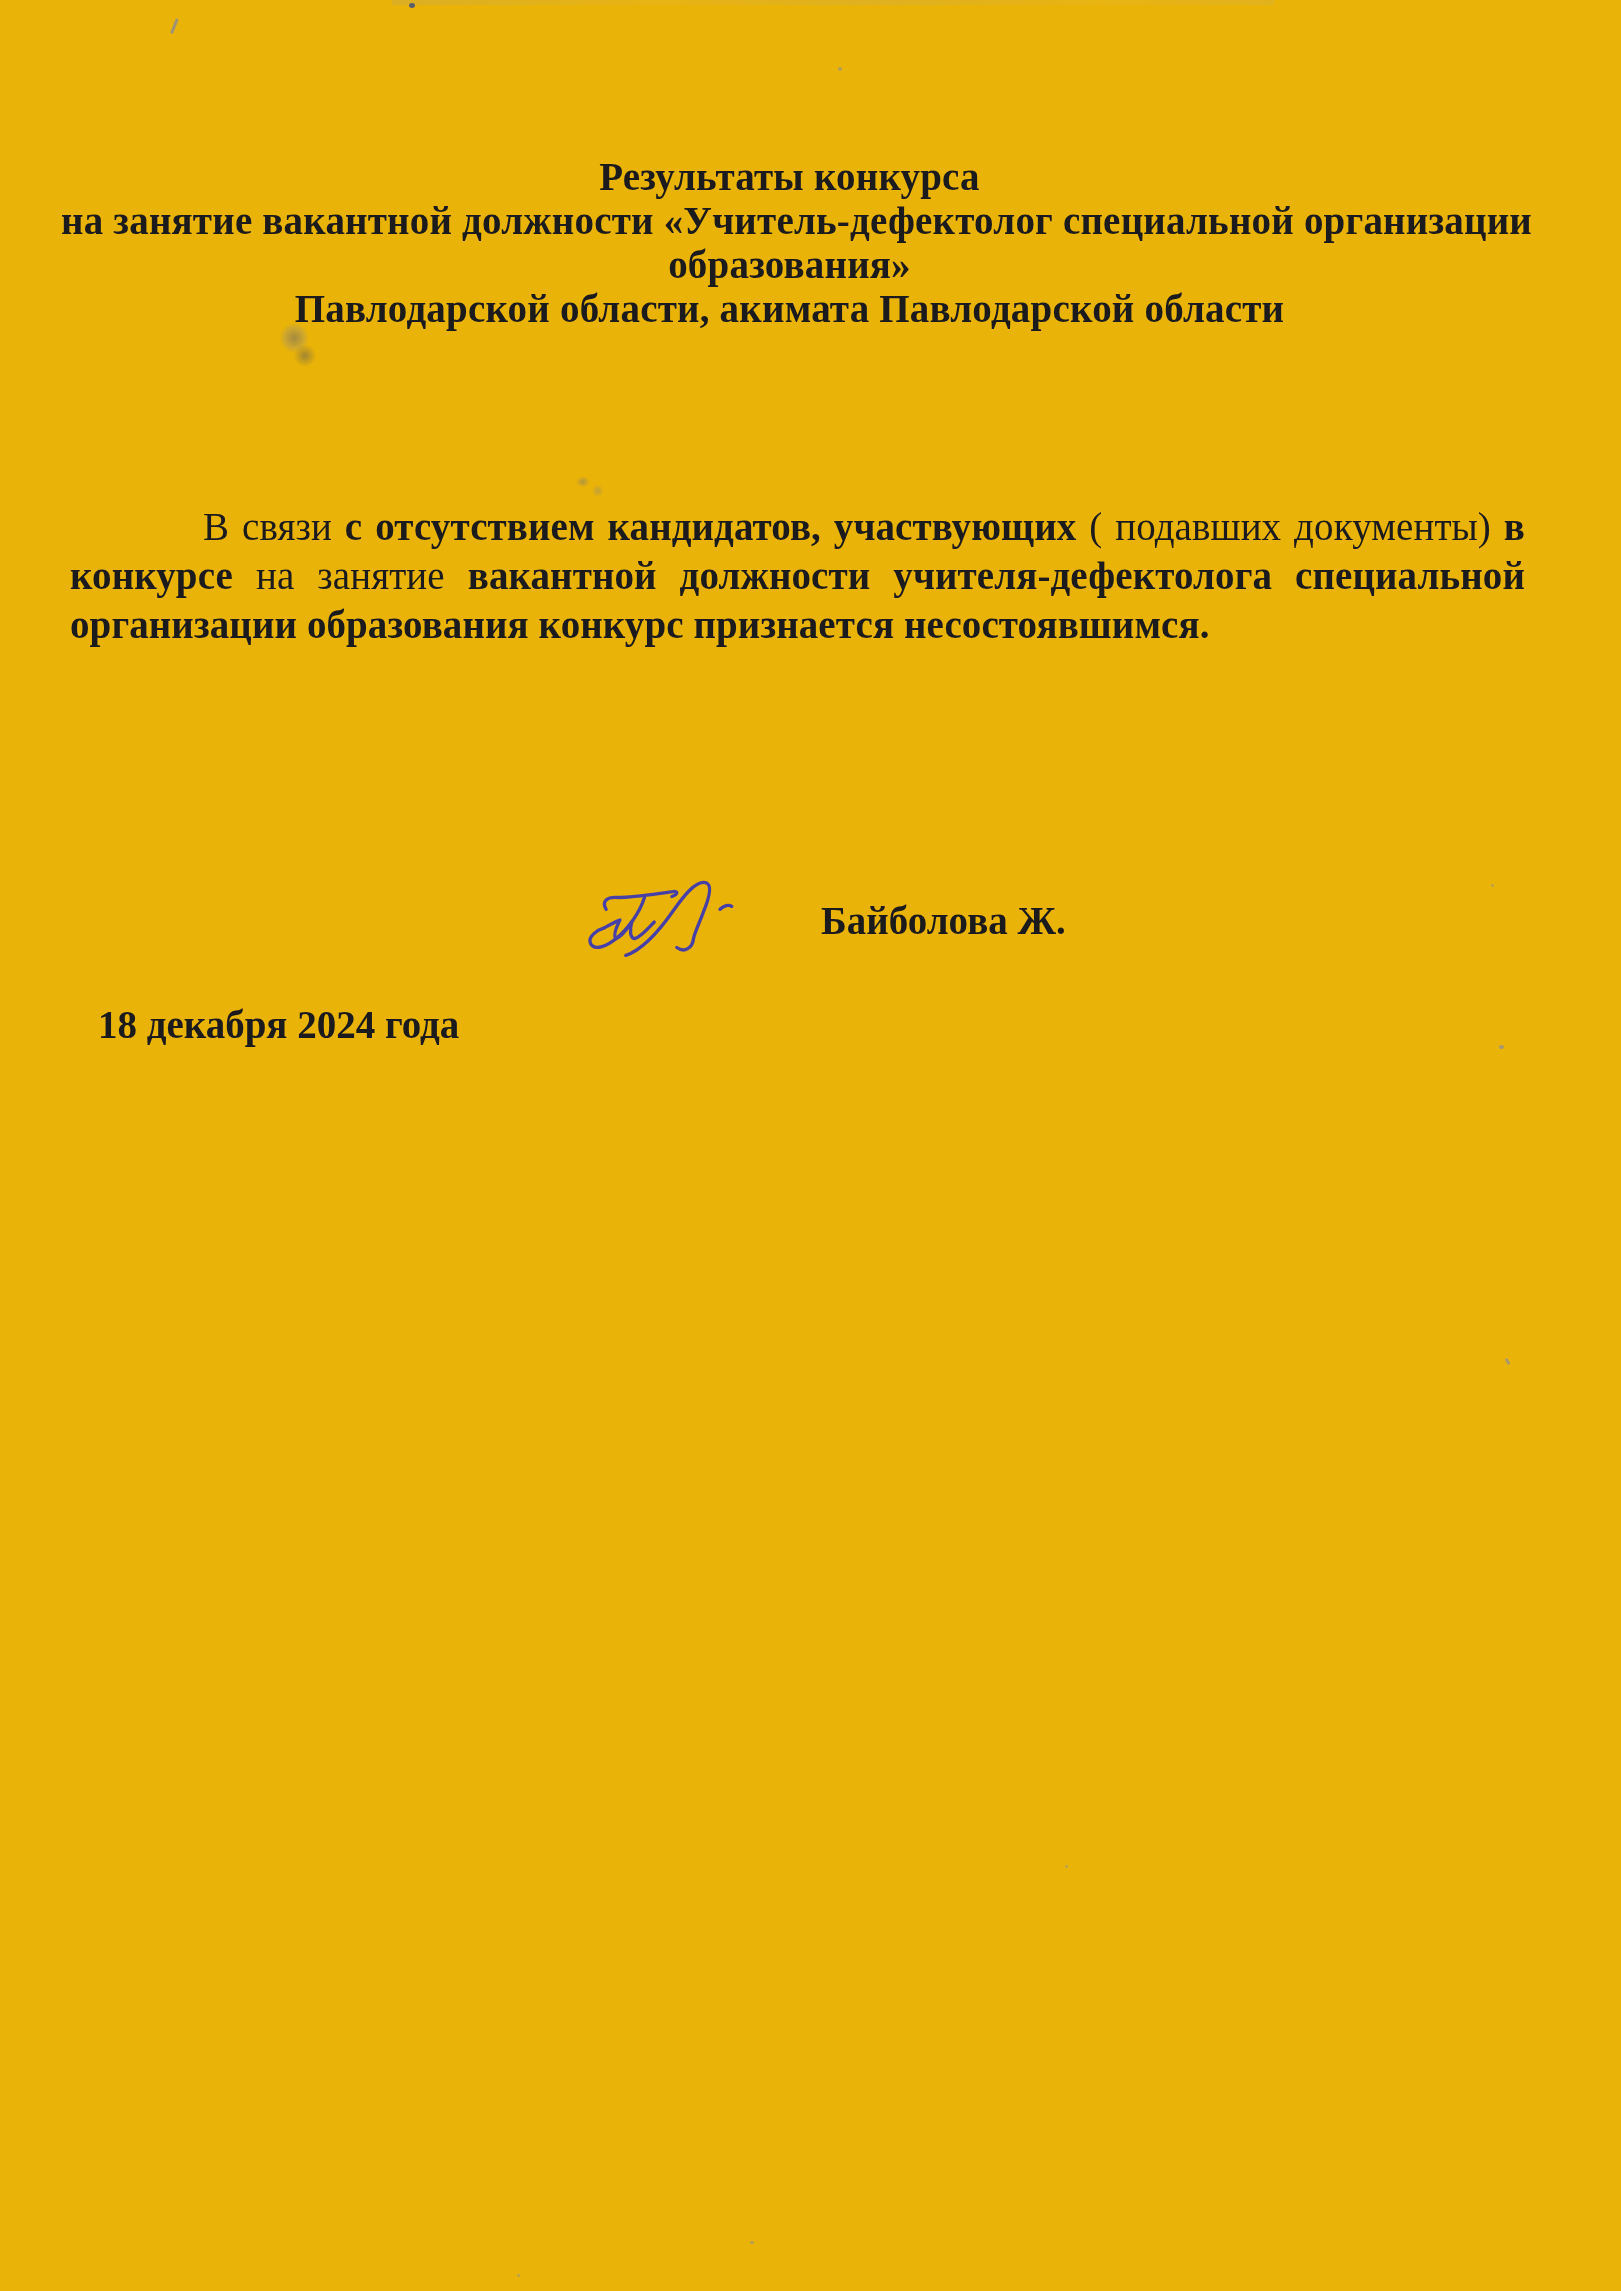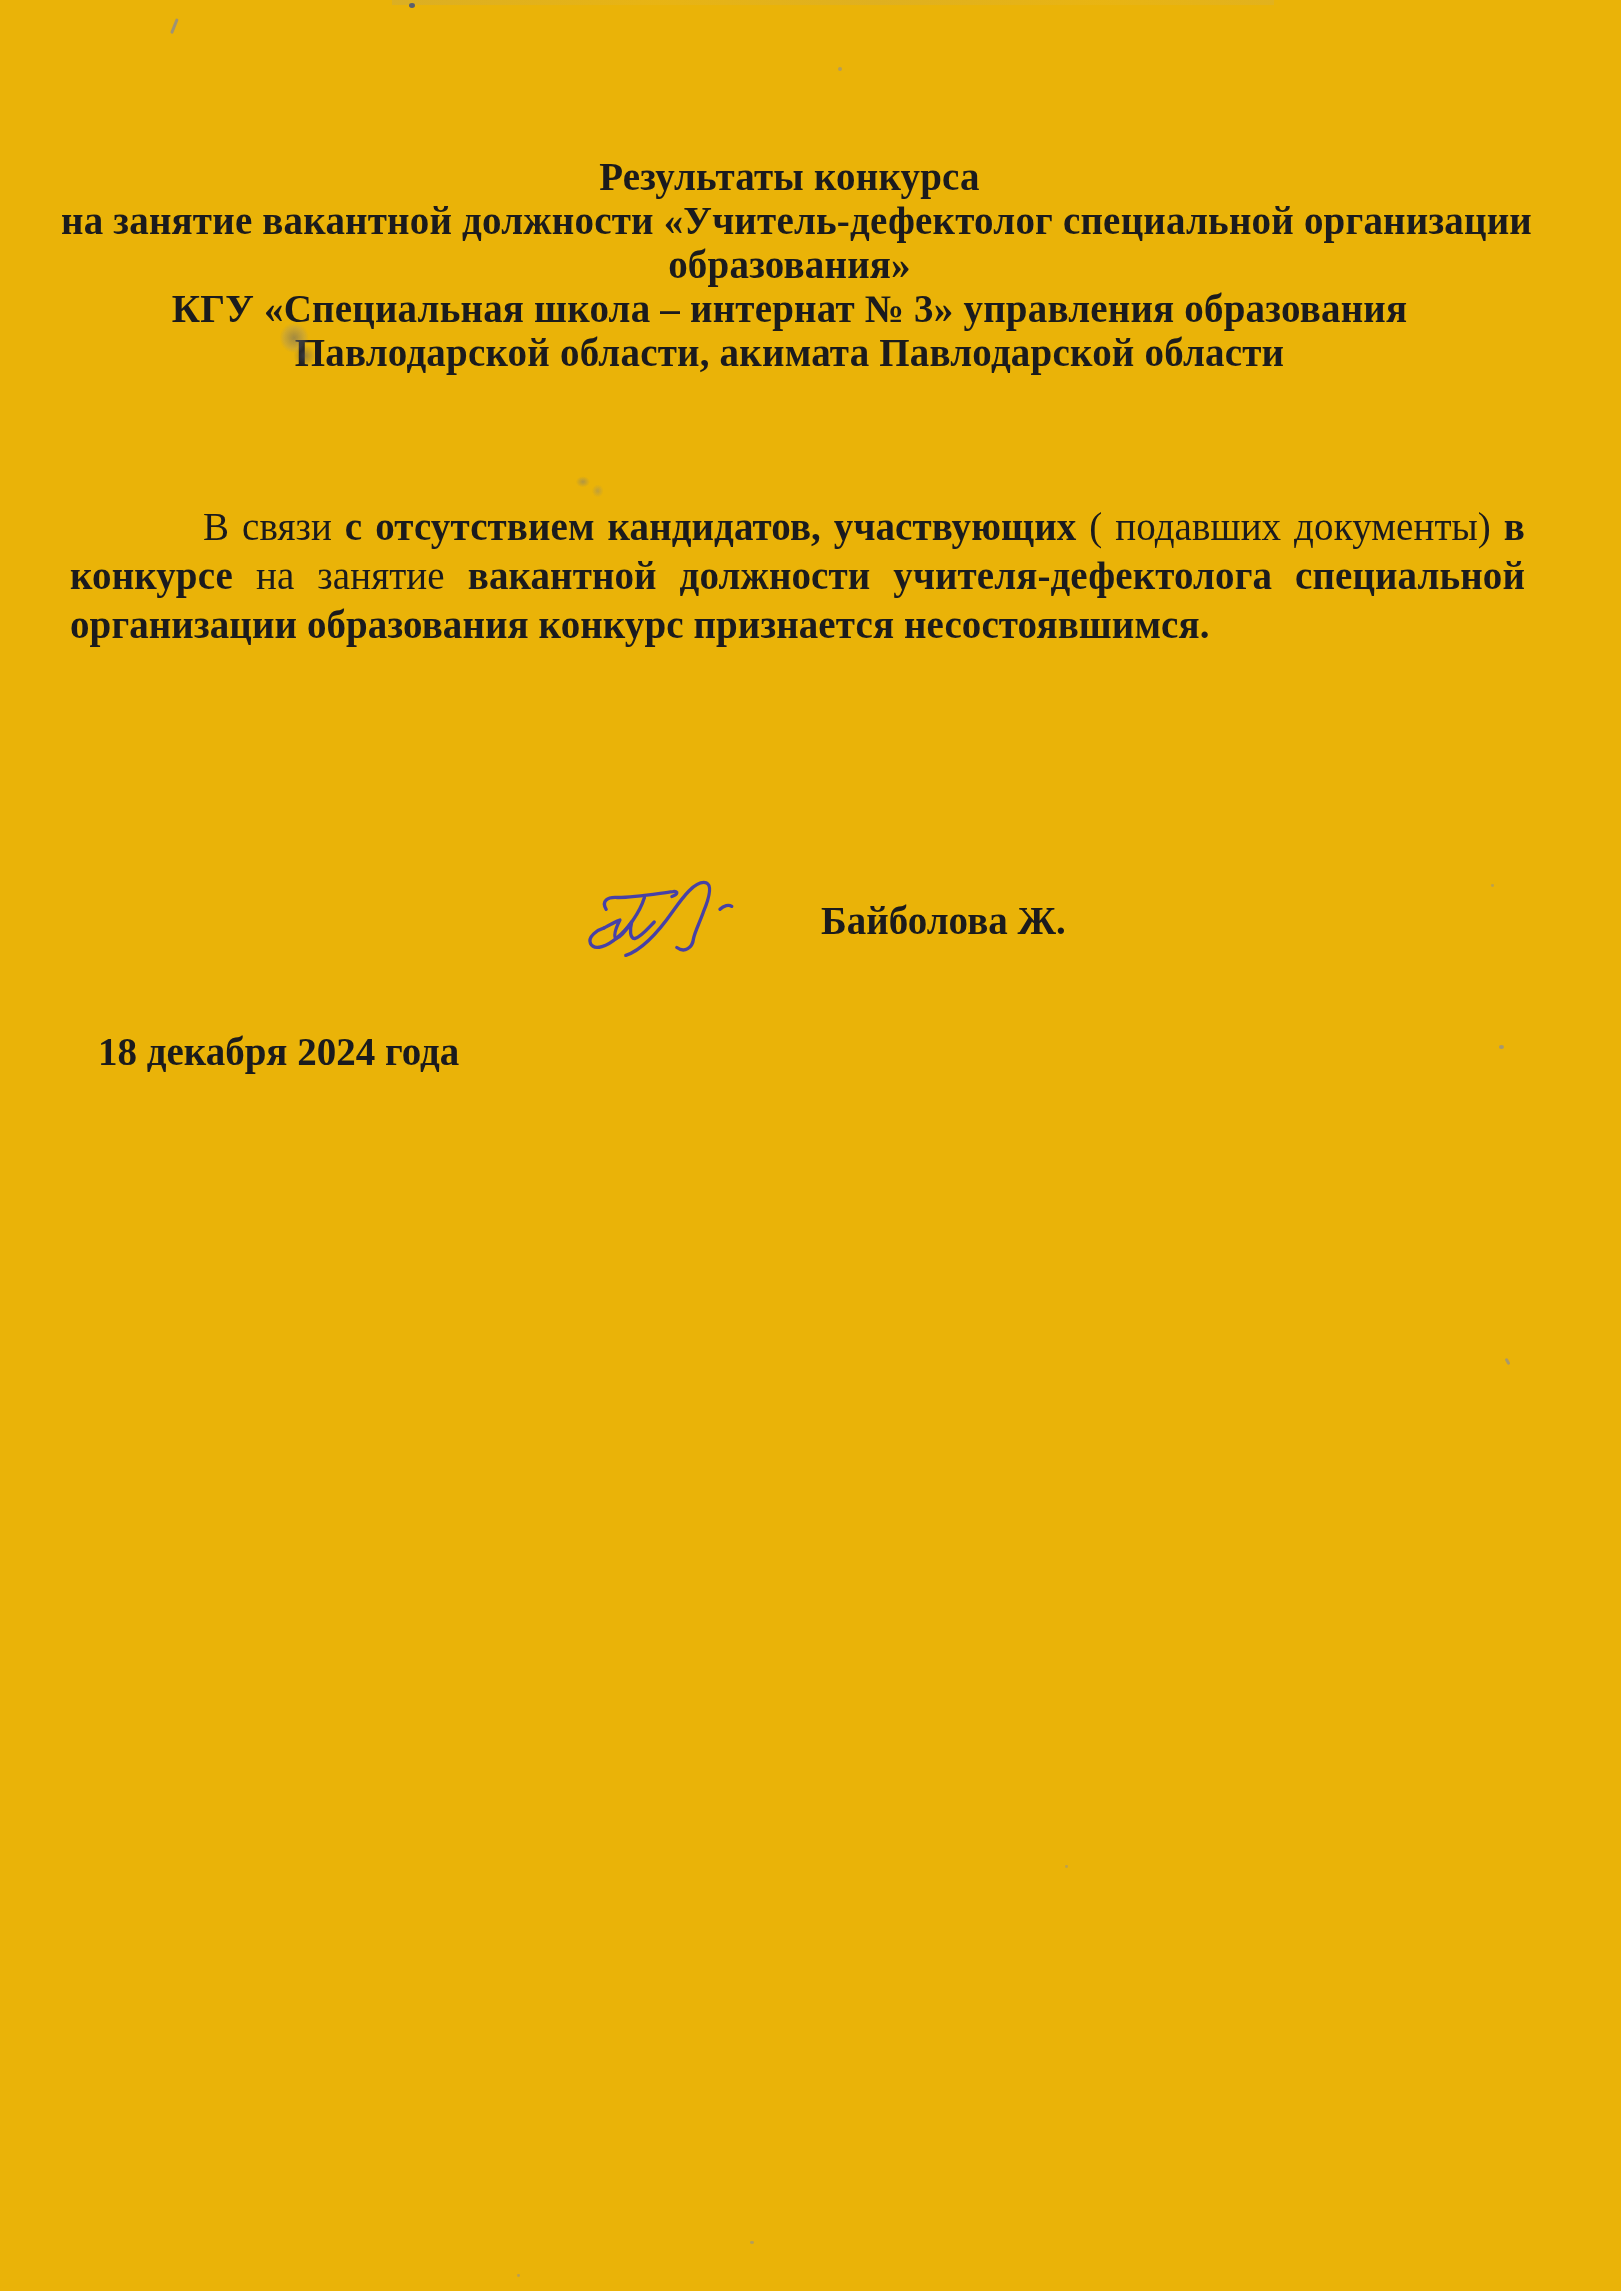--- a/index.html
+++ b/index.html
@@ -69,21 +69,21 @@
     font-size: 39px;
     font-weight: 700;
     line-height: 45px;
     white-space: nowrap;
     margin-top: 6px;
   }
   
   .date-line {
     position: absolute;
     left: 98px;
-    top: 1029px;
+    top: 1002px;
     font-size: 39px;
     font-weight: 700;
     line-height: 45px;
     white-space: nowrap;
   }
   
   .speck {
     position: absolute;
     background: #8f8f93;
     border-radius: 50%;
@@ -139,21 +139,20 @@
 
   <div class="slash-mark"></div>
   <div class="edge-noise"></div>
   <div class="speck" style="left:409px;top:2.9px;width:5.9px;height:4.9px;background:#5a5f6e;"></div>
   <div class="speck" style="left:838px;top:67px;width:3.9px;height:3.9px;opacity:.6;"></div>
 
   <div class="title-block">
     <div class="t-line">Результаты конкурса</div>
     <div class="t-line">на занятие вакантной должности «Учитель-дефектолог специальной организации</div>
     <div class="t-line">образования»</div>
-    <div class="t-line">КГУ «Специальная школа – интернат № 3» управления образования</div>
     <div class="t-line">Павлодарской области, акимата Павлодарской области</div>
   </div>
 
   <div class="smudge-kgu"></div>
   <div class="smudge-body"></div>
 
   <p class="body-par"><span class="rg">В связи </span><span class="bd">с отсутствием кандидатов, участвующих</span><span class="rg"> ( подавших документы) </span><span class="bd">в конкурсе</span><span class="rg"> на занятие </span><span class="bd">вакантной должности учителя-дефектолога специальной организации образования конкурс признается несостоявшимся.</span></p>
 
   <div class="sig-role">
   </div>

